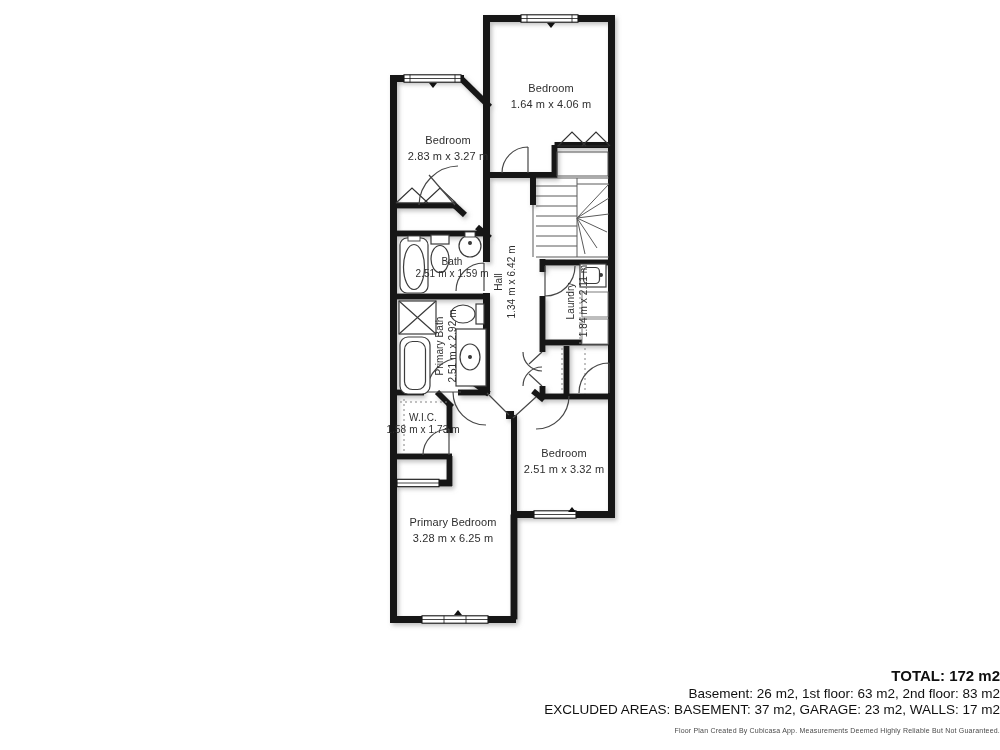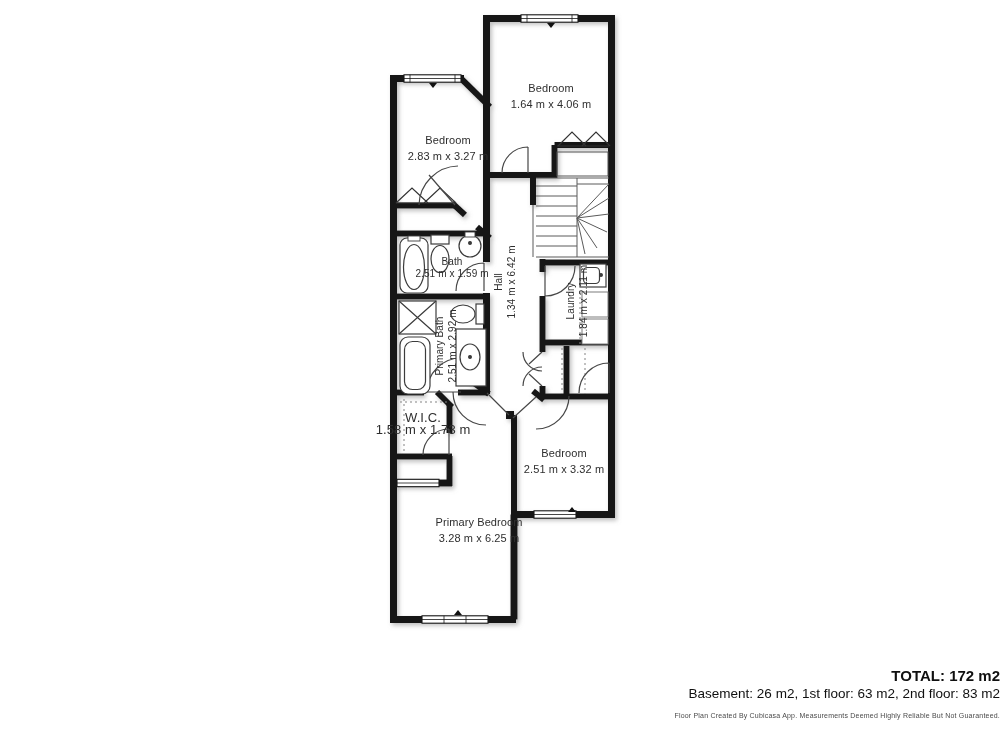--- a/index.html
+++ b/index.html
@@ -7,21 +7,21 @@
     width:1000px;height:750px;background:#ffffff;position:relative;overflow:hidden;
     font-family:"Liberation Sans", sans-serif;
   }
   svg{position:absolute;left:0;top:0}
   .lbl{
     position:absolute;transform:translate(-50%,-50%);text-align:center;
     color:#2e2e2e;font-size:11px;line-height:16px;white-space:nowrap;letter-spacing:.1px;
   }
   .lbl.v{transform:translate(-50%,-50%) rotate(-90deg);line-height:13px;font-size:10px}
   .lbl.tight{font-size:10px;line-height:12px}
-  .lbl.small{font-size:13px;line-height:12px}
+  .lbl.small{font-size:10px;line-height:12px}
   .summary{position:absolute;left:0;top:666px;width:1000px;text-align:right;color:#101010}
   .s-total{font-size:15px;font-weight:bold;line-height:20px}
   .s-line{font-size:13.5px;line-height:15.5px}
   .s-disc{font-size:7px;color:#4a4a4a;margin-top:10px;letter-spacing:.2px}
 </style>
 </head>
 <body>
 
 <svg width="1000" height="750" viewBox="0 0 1000 750">
   <defs>
@@ -209,22 +209,23 @@
   <div>2.51 m x 2.92 m</div>
 </div>
 <div class="lbl small" style="left:423px;top:424px">
   <div>W.I.C.</div>
   <div>1.58 m x 1.73 m</div>
 </div>
 <div class="lbl" style="left:564px;top:461px">
   <div>Bedroom</div>
   <div>2.51 m x 3.32 m</div>
 </div>
-<div class="lbl" style="left:479px;top:530px">
+<div class="lbl" style="left:453px;top:530px">
   <div>Primary Bedroom</div>
   <div>3.28 m x 6.25 m</div>
 </div>
 
 <div class="summary">
   <div class="s-total">TOTAL: 172 m2</div>
   <div class="s-line">Basement: 26 m2, 1st floor: 63 m2, 2nd floor: 83 m2</div>
+  <div class="s-line">EXCLUDED AREAS: BASEMENT: 37 m2, GARAGE: 23 m2, WALLS: 17 m2</div>
   <div class="s-disc">Floor Plan Created By Cubicasa App. Measurements Deemed Highly Reliable But Not Guaranteed.</div>
 </div>
 
 </body></html>

